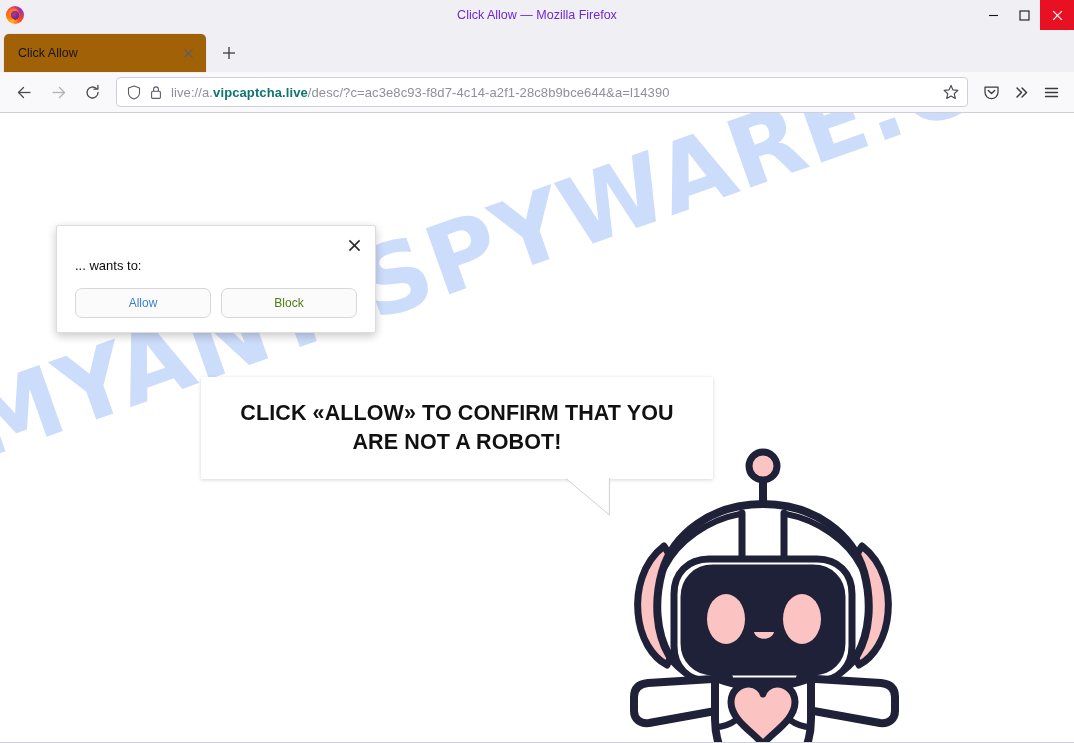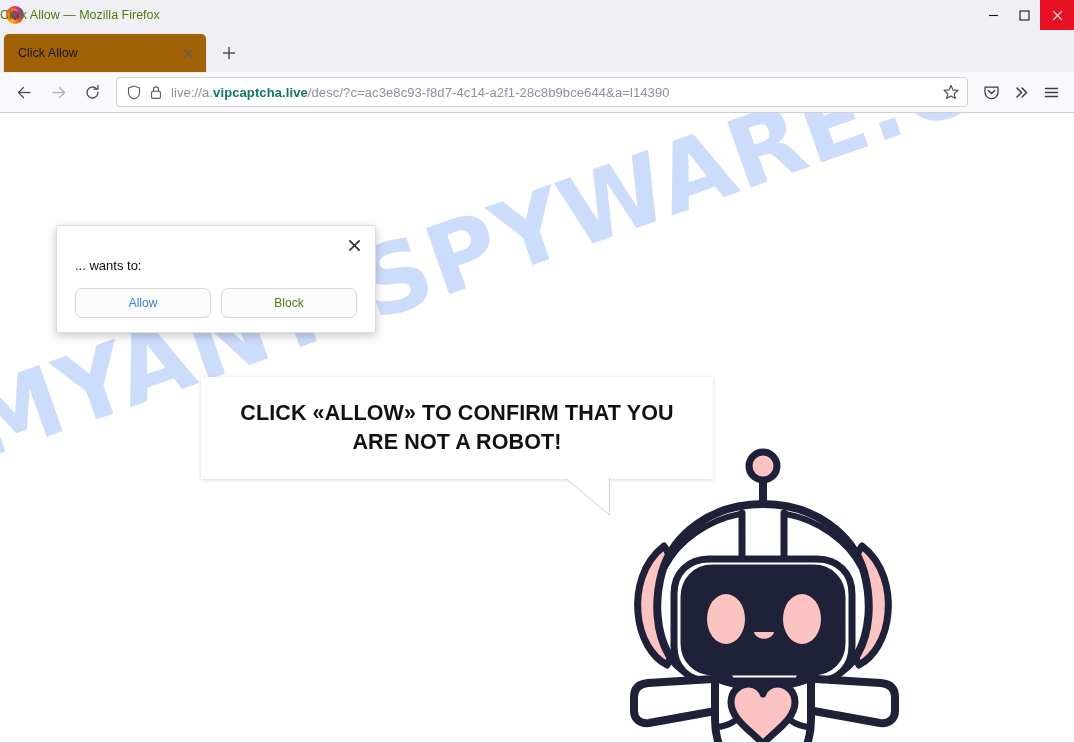--- a/index.html
+++ b/index.html
@@ -36,22 +36,22 @@
     flex: 0 0 auto;
   }
   #ff-logo::after {
     content: ""; position: absolute;
     left: 5px; top: 5px; width: 8px; height: 8px;
     border-radius: 50%;
     background: radial-gradient(circle at 40% 40%, #b3379e, #5a1e7a);
   }
   #win-title {
     position: absolute; left: 0; right: 0;
-    text-align: left;
-    font-size: 12.5px; color: #4d7c0f;
+    text-align: center;
+    font-size: 12.5px; color: #6d28d9;
     line-height: 30px;
     pointer-events: none;
   }
   #win-controls {
     margin-left: auto; display: flex; height: 30px; align-items: stretch;
     position: relative; z-index: 2;
   }
   .winbtn {
     width: 31px; display: flex; align-items: center; justify-content: center;
     font-size: 12px; color: #15141a;

